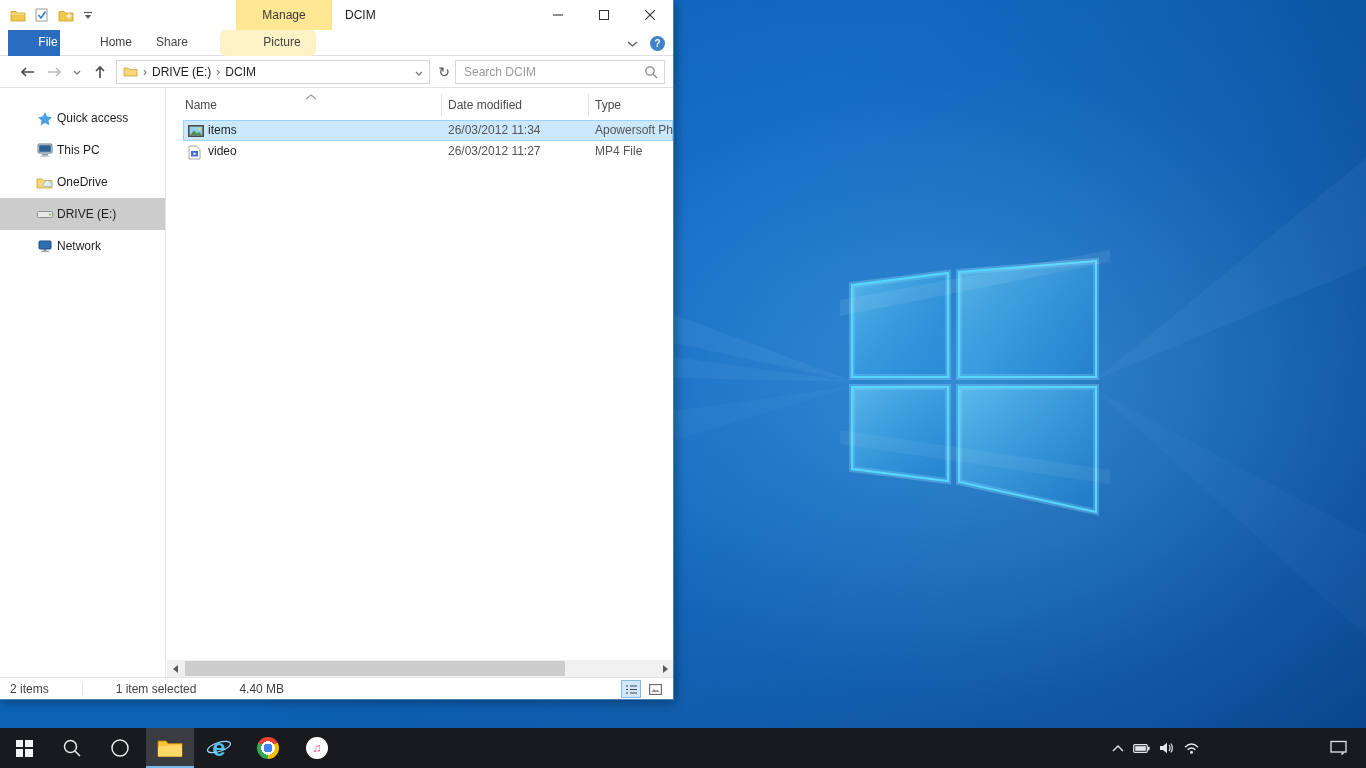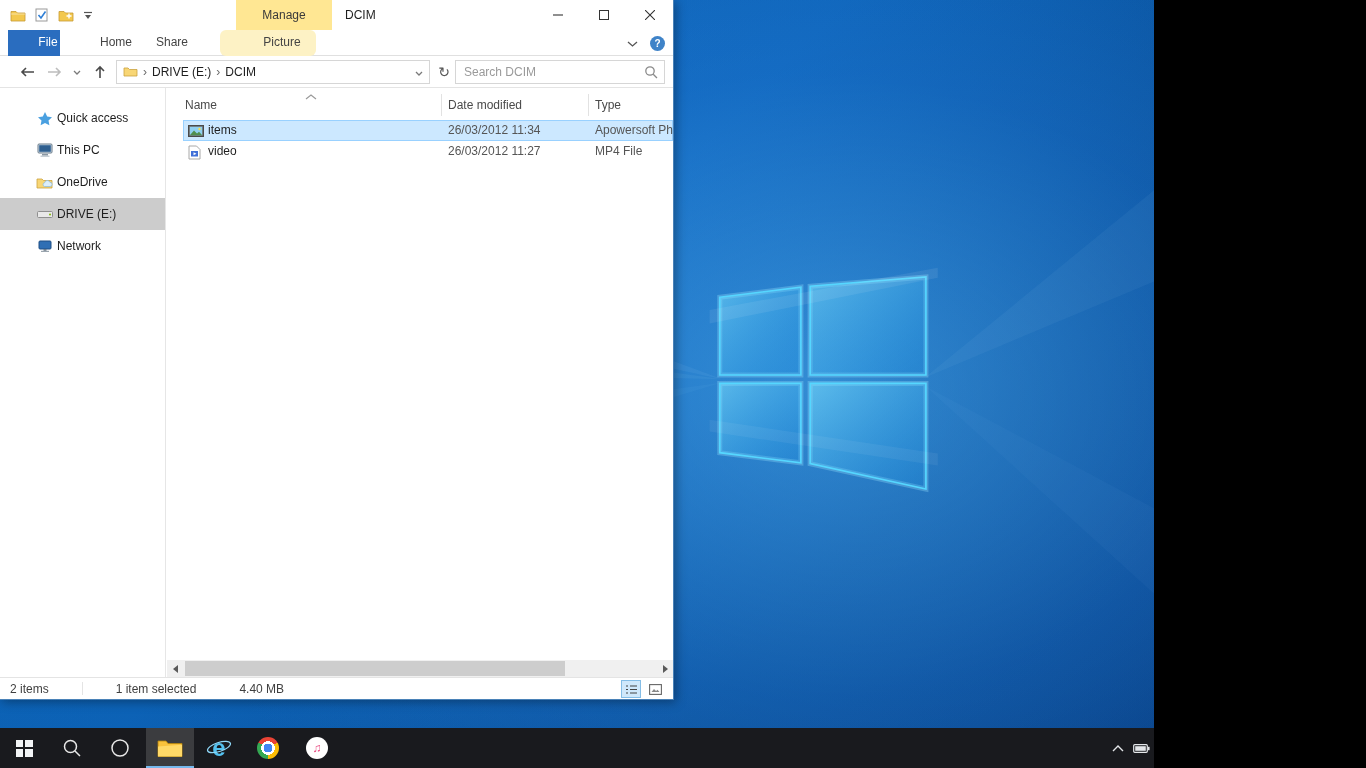--- a/index.html
+++ b/index.html
@@ -1,18 +1,18 @@
 <!DOCTYPE html>
 <html style="--selection-blue: #cce8ff; --selection-border: #99d1ff; --manage-yellow: #ffe793; --contextual-pale: #fdf2c5; --file-tab-blue: #2a6dbf; --nav-selected-gray: #cccccc; --taskbar-bg: #191a1e;"><head>
 <meta charset="utf-8">
 <style>
   * { margin:0; padding:0; box-sizing:border-box; }
   html,body { width:1366px; height:768px; overflow:hidden; }
   body { font-family:"Liberation Sans", sans-serif; font-size:12px; color:#1e1e1e; position:relative; background:#000; }
-  .screen { position:absolute; inset:0; width:1154px; height:768px; overflow:hidden; }
+  .screen { position:absolute; inset:0; width:1366px; height:768px; overflow:hidden; }
 
   
   .desktop { position:absolute; left:0; top:0; right:0; height:728px;
     background:
       radial-gradient(1000px 740px at 71% 53%, rgba(90,190,255,.50) 0%, rgba(40,130,225,.28) 42%, rgba(0,0,0,0) 72%),
       radial-gradient(1500px 1100px at 42% 45%, rgba(30,120,210,.30), rgba(0,0,0,0) 70%),
       linear-gradient(135deg, #0b63b4 0%, #0a5fb2 45%, #07498f 75%, #063c7f 100%);
   }
   .desktop svg { position:absolute; inset:0; width:100%; height:100%; }
 

